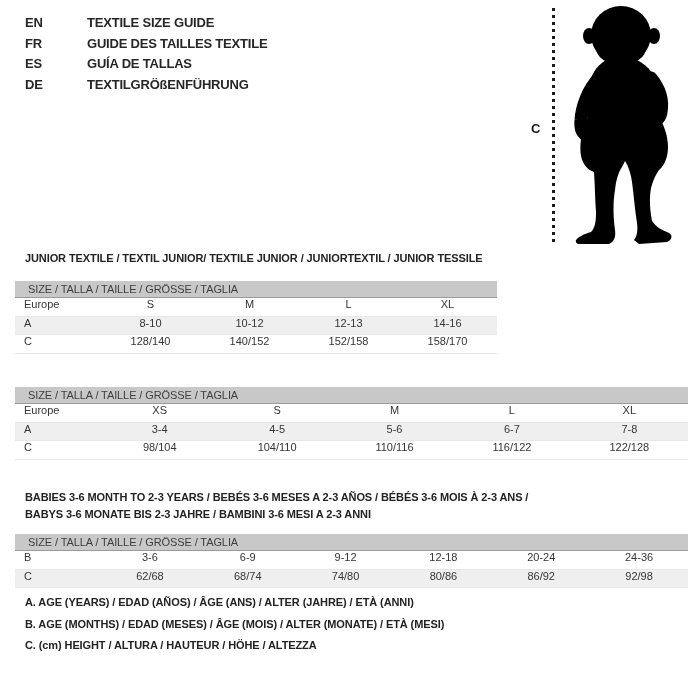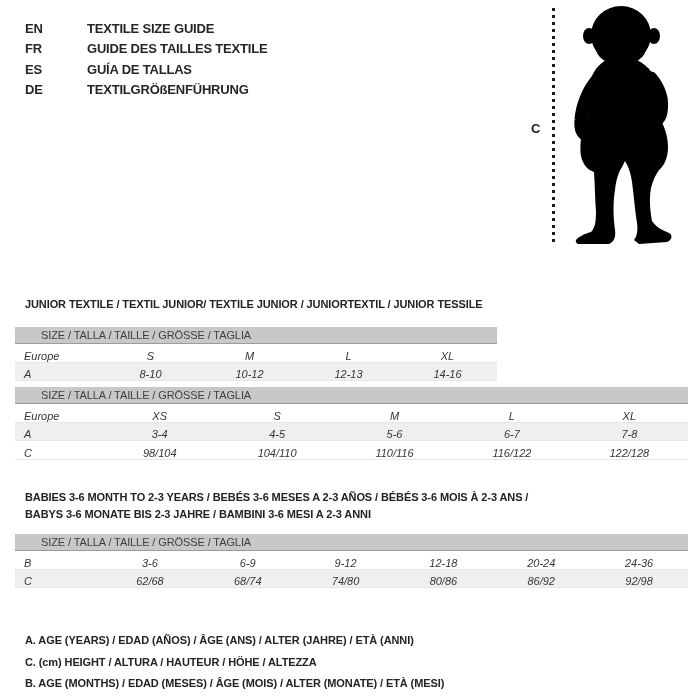--- a/index.html
+++ b/index.html
@@ -2,57 +2,57 @@
 <html><head>
 <meta charset="utf-8">
 <style>
   html,body{margin:0;padding:0;}
   body{
     width:700px;height:700px;position:relative;background:#ffffff;
     font-family:"Liberation Sans",sans-serif;color:#2f2f2f;overflow:hidden;
   }
   
   .lang-block{position:absolute;left:25px;top:15px;}
-  .lang-row{display:flex;height:20.5px;align-items:flex-end;}
+  .lang-row{display:flex;height:20.5px;align-items:flex-start;}
   .lang-code{width:42px;font-weight:bold;font-size:13px;letter-spacing:-0.2px;color:#262626;}
   .lang-label{font-weight:bold;font-size:13px;letter-spacing:-0.2px;color:#262626;white-space:nowrap;margin-left:20px;}
   
   .silhouette{position:absolute;left:558px;top:4px;}
   .measure-line{
     position:absolute;left:552px;top:8px;width:3px;height:234px;
     background:repeating-linear-gradient(to bottom,#1c1c1c 0,#1c1c1c 3px,transparent 3px,transparent 7px);
   }
   .measure-label{position:absolute;left:531px;top:121px;font-weight:bold;font-size:13px;color:#1c1c1c;}
   
   .section{position:absolute;left:15px;width:685px;}
-  .sec1{top:250px;margin-top:46px;}
+  .sec1{top:250px;}
   .sec2{top:374px;}
   .sec3{top:489px;}
   .sec-title{
     margin:0 0 0 10px;font-weight:bold;font-size:11px;line-height:17px;
     letter-spacing:-0.1px;color:#232323;white-space:nowrap;
   }
   .size-table{margin-top:0;}
   .sec1 .size-table{width:482px;margin-top:14px;}
   .sec2 .size-table{width:673px;margin-top:13px;}
   .sec3 .size-table{width:673px;margin-top:11px;}
   .size-bar{
     height:17px;background:#c8c8c8;border-bottom:1px solid #9b9b9b;
-    display:flex;align-items:center;padding-left:26px;box-sizing:border-box;
+    display:flex;align-items:center;padding-left:13px;box-sizing:border-box;
     font-size:11px;color:#3e3e3e;letter-spacing:-0.1px;
   }
   .trow{
-    display:flex;height:17.5px;align-items:flex-end;font-size:11px;
-    border-bottom:1px solid #e7e7e7;color:#353535;font-style:italic;
+    display:flex;height:17.5px;align-items:flex-start;font-size:11px;
+    border-bottom:1px solid #e7e7e7;color:#353535;
   }
   .trow.shaded{background:#efefef;}
   .trow .rlabel{width:77px;padding-left:9px;flex:none;}
   .trow .cell{flex:1;text-align:center;}
   
-  .footnotes{position:absolute;left:25px;top:630px;}
+  .footnotes{position:absolute;left:25px;top:592px;}
   .footnote{font-weight:bold;font-size:11px;line-height:21.5px;letter-spacing:-0.1px;color:#232323;white-space:nowrap;}
 </style>
 </head>
 <body>
 
 <div class="lang-block">
   <div class="lang-row">
     <span class="lang-code">EN</span>
     <span class="lang-label">TEXTILE SIZE GUIDE</span>
   </div>
@@ -170,15 +170,15 @@
           <span class="cell">80/86</span>
           <span class="cell">86/92</span>
           <span class="cell">92/98</span>
         </div>
       </div>
   </div>
 </div>
 
 <div class="footnotes">
   <div class="footnote">A. AGE (YEARS) / EDAD (AÑOS) / ÂGE (ANS) / ALTER (JAHRE) / ETÀ (ANNI)</div>
+  <div class="footnote">B. AGE (MONTHS) / EDAD (MESES) / ÂGE (MOIS) / ALTER (MONATE) / ETÀ (MESI)</div>
   <div class="footnote">C. (cm) HEIGHT / ALTURA / HAUTEUR / HÖHE / ALTEZZA</div>
-  <div class="footnote">B. AGE (MONTHS) / EDAD (MESES) / ÂGE (MOIS) / ALTER (MONATE) / ETÀ (MESI)</div>
 </div>
 
 </body></html>

